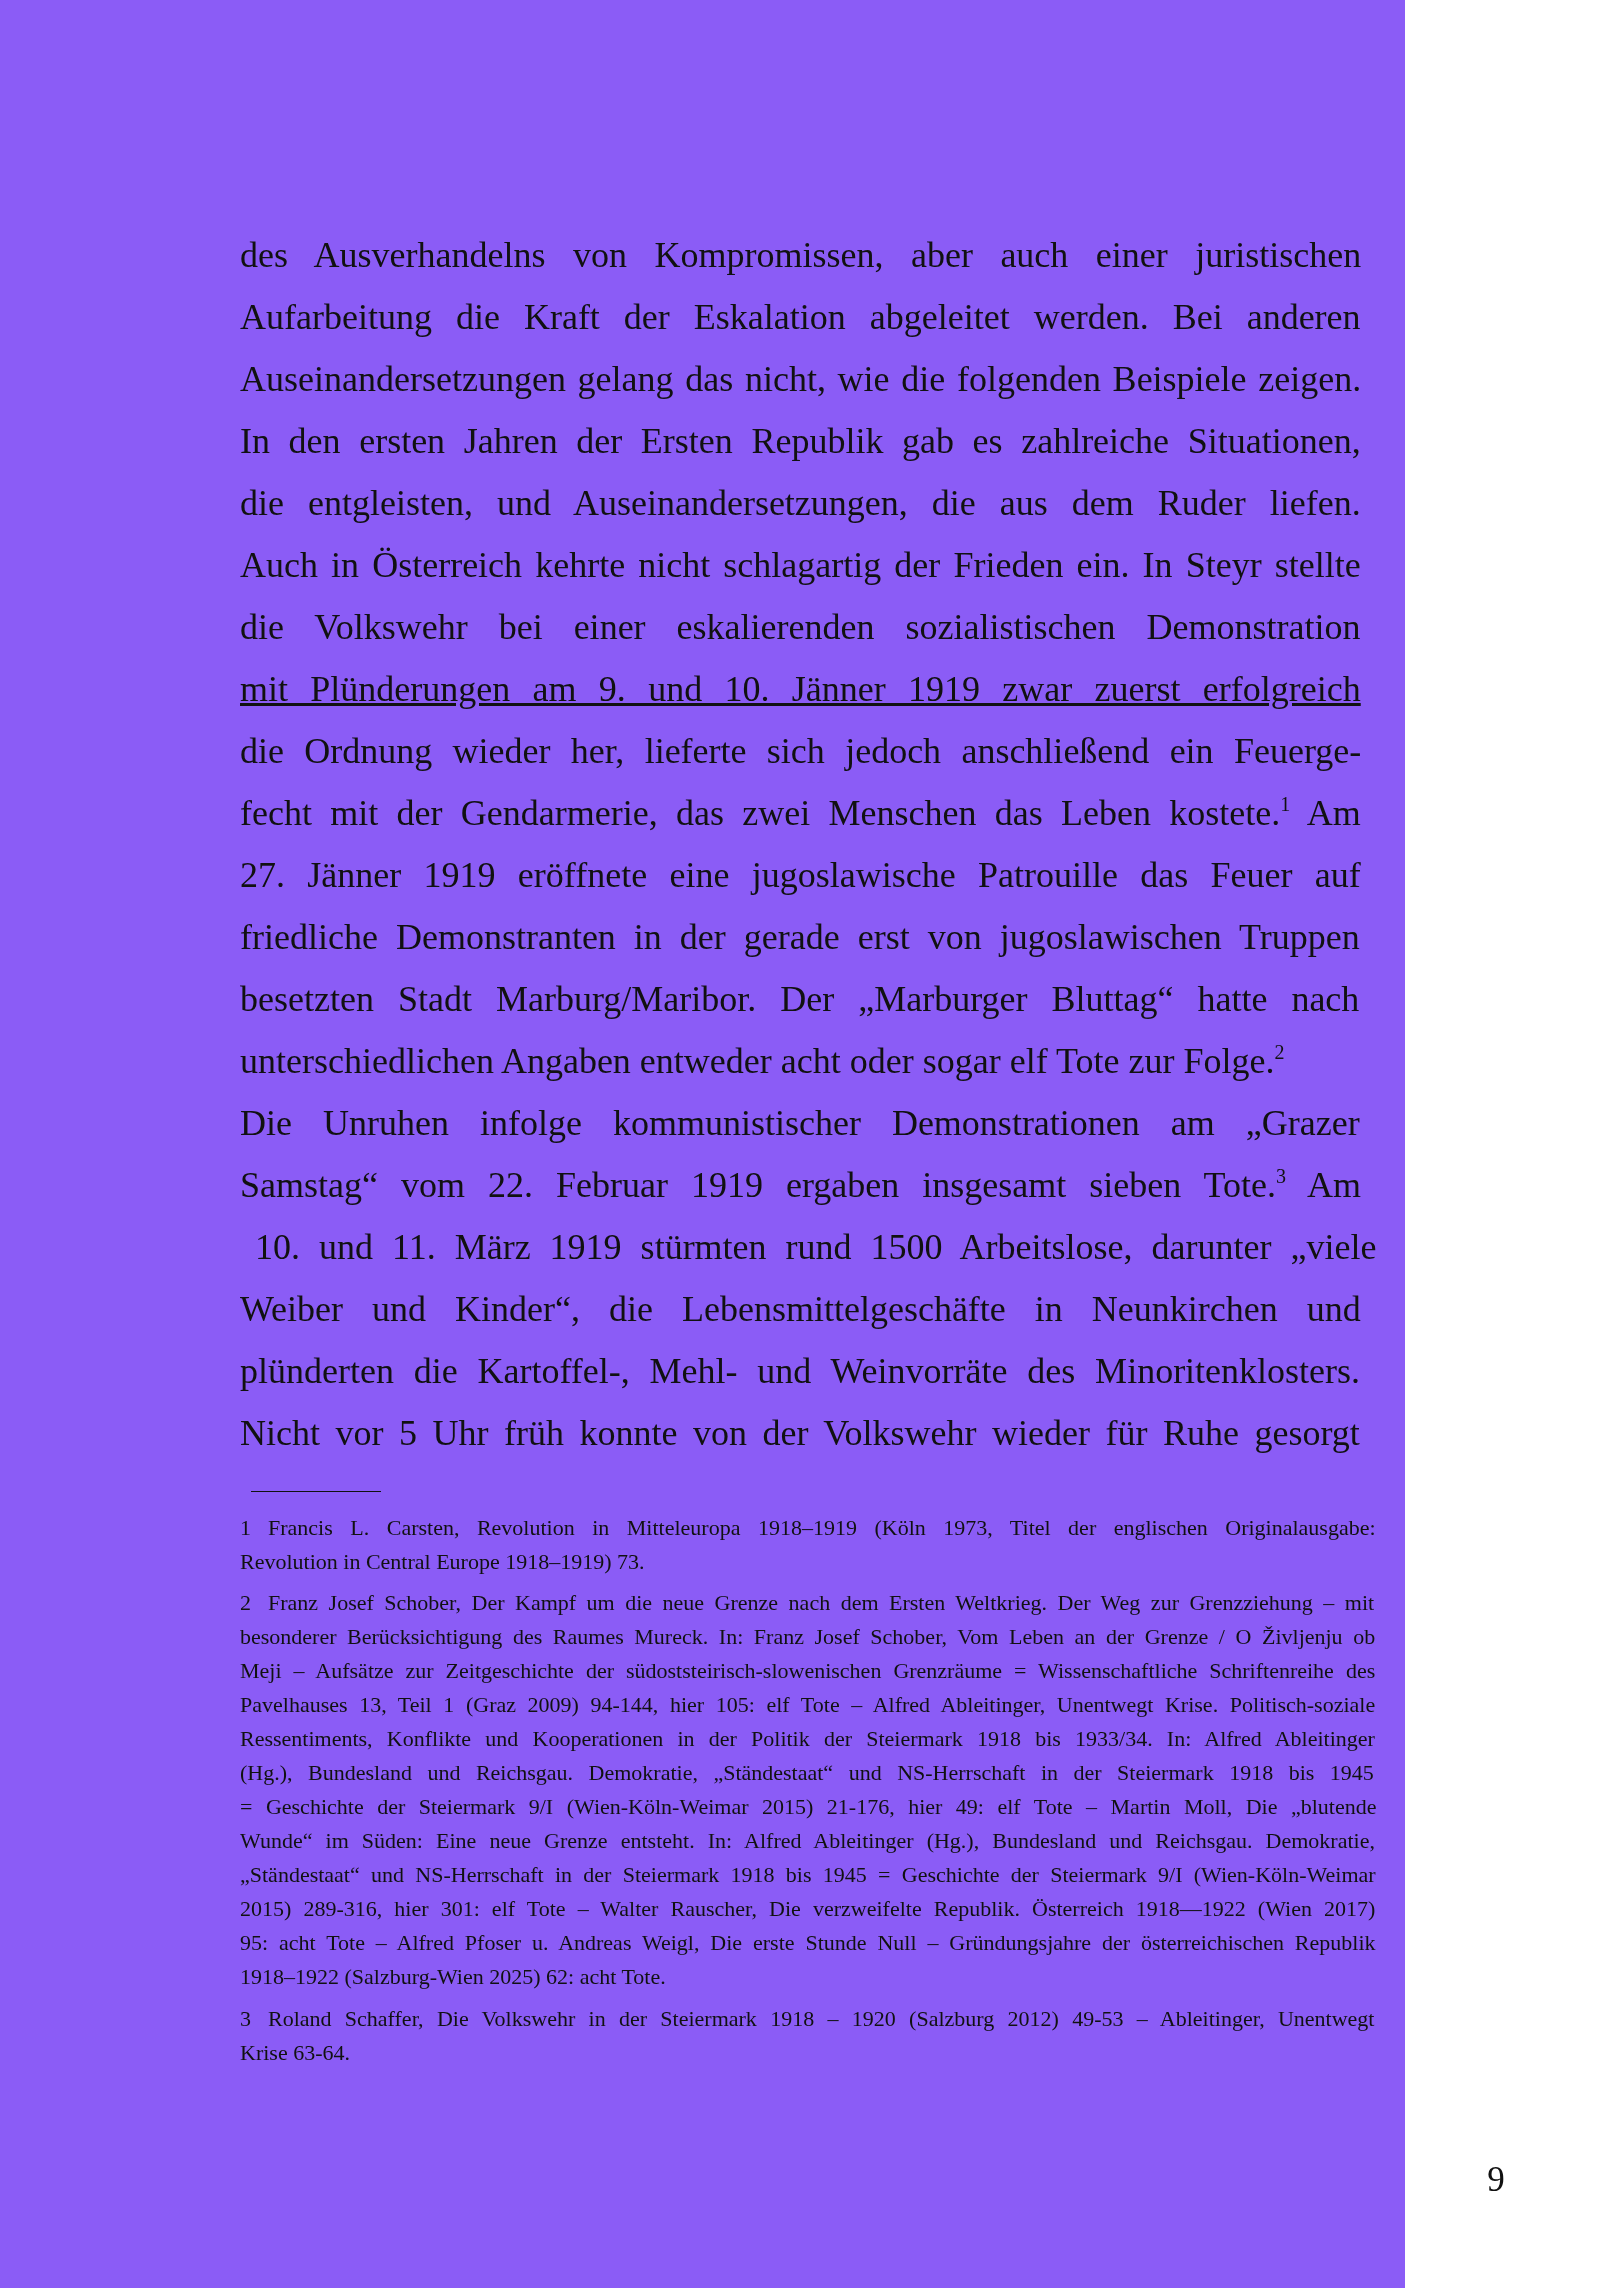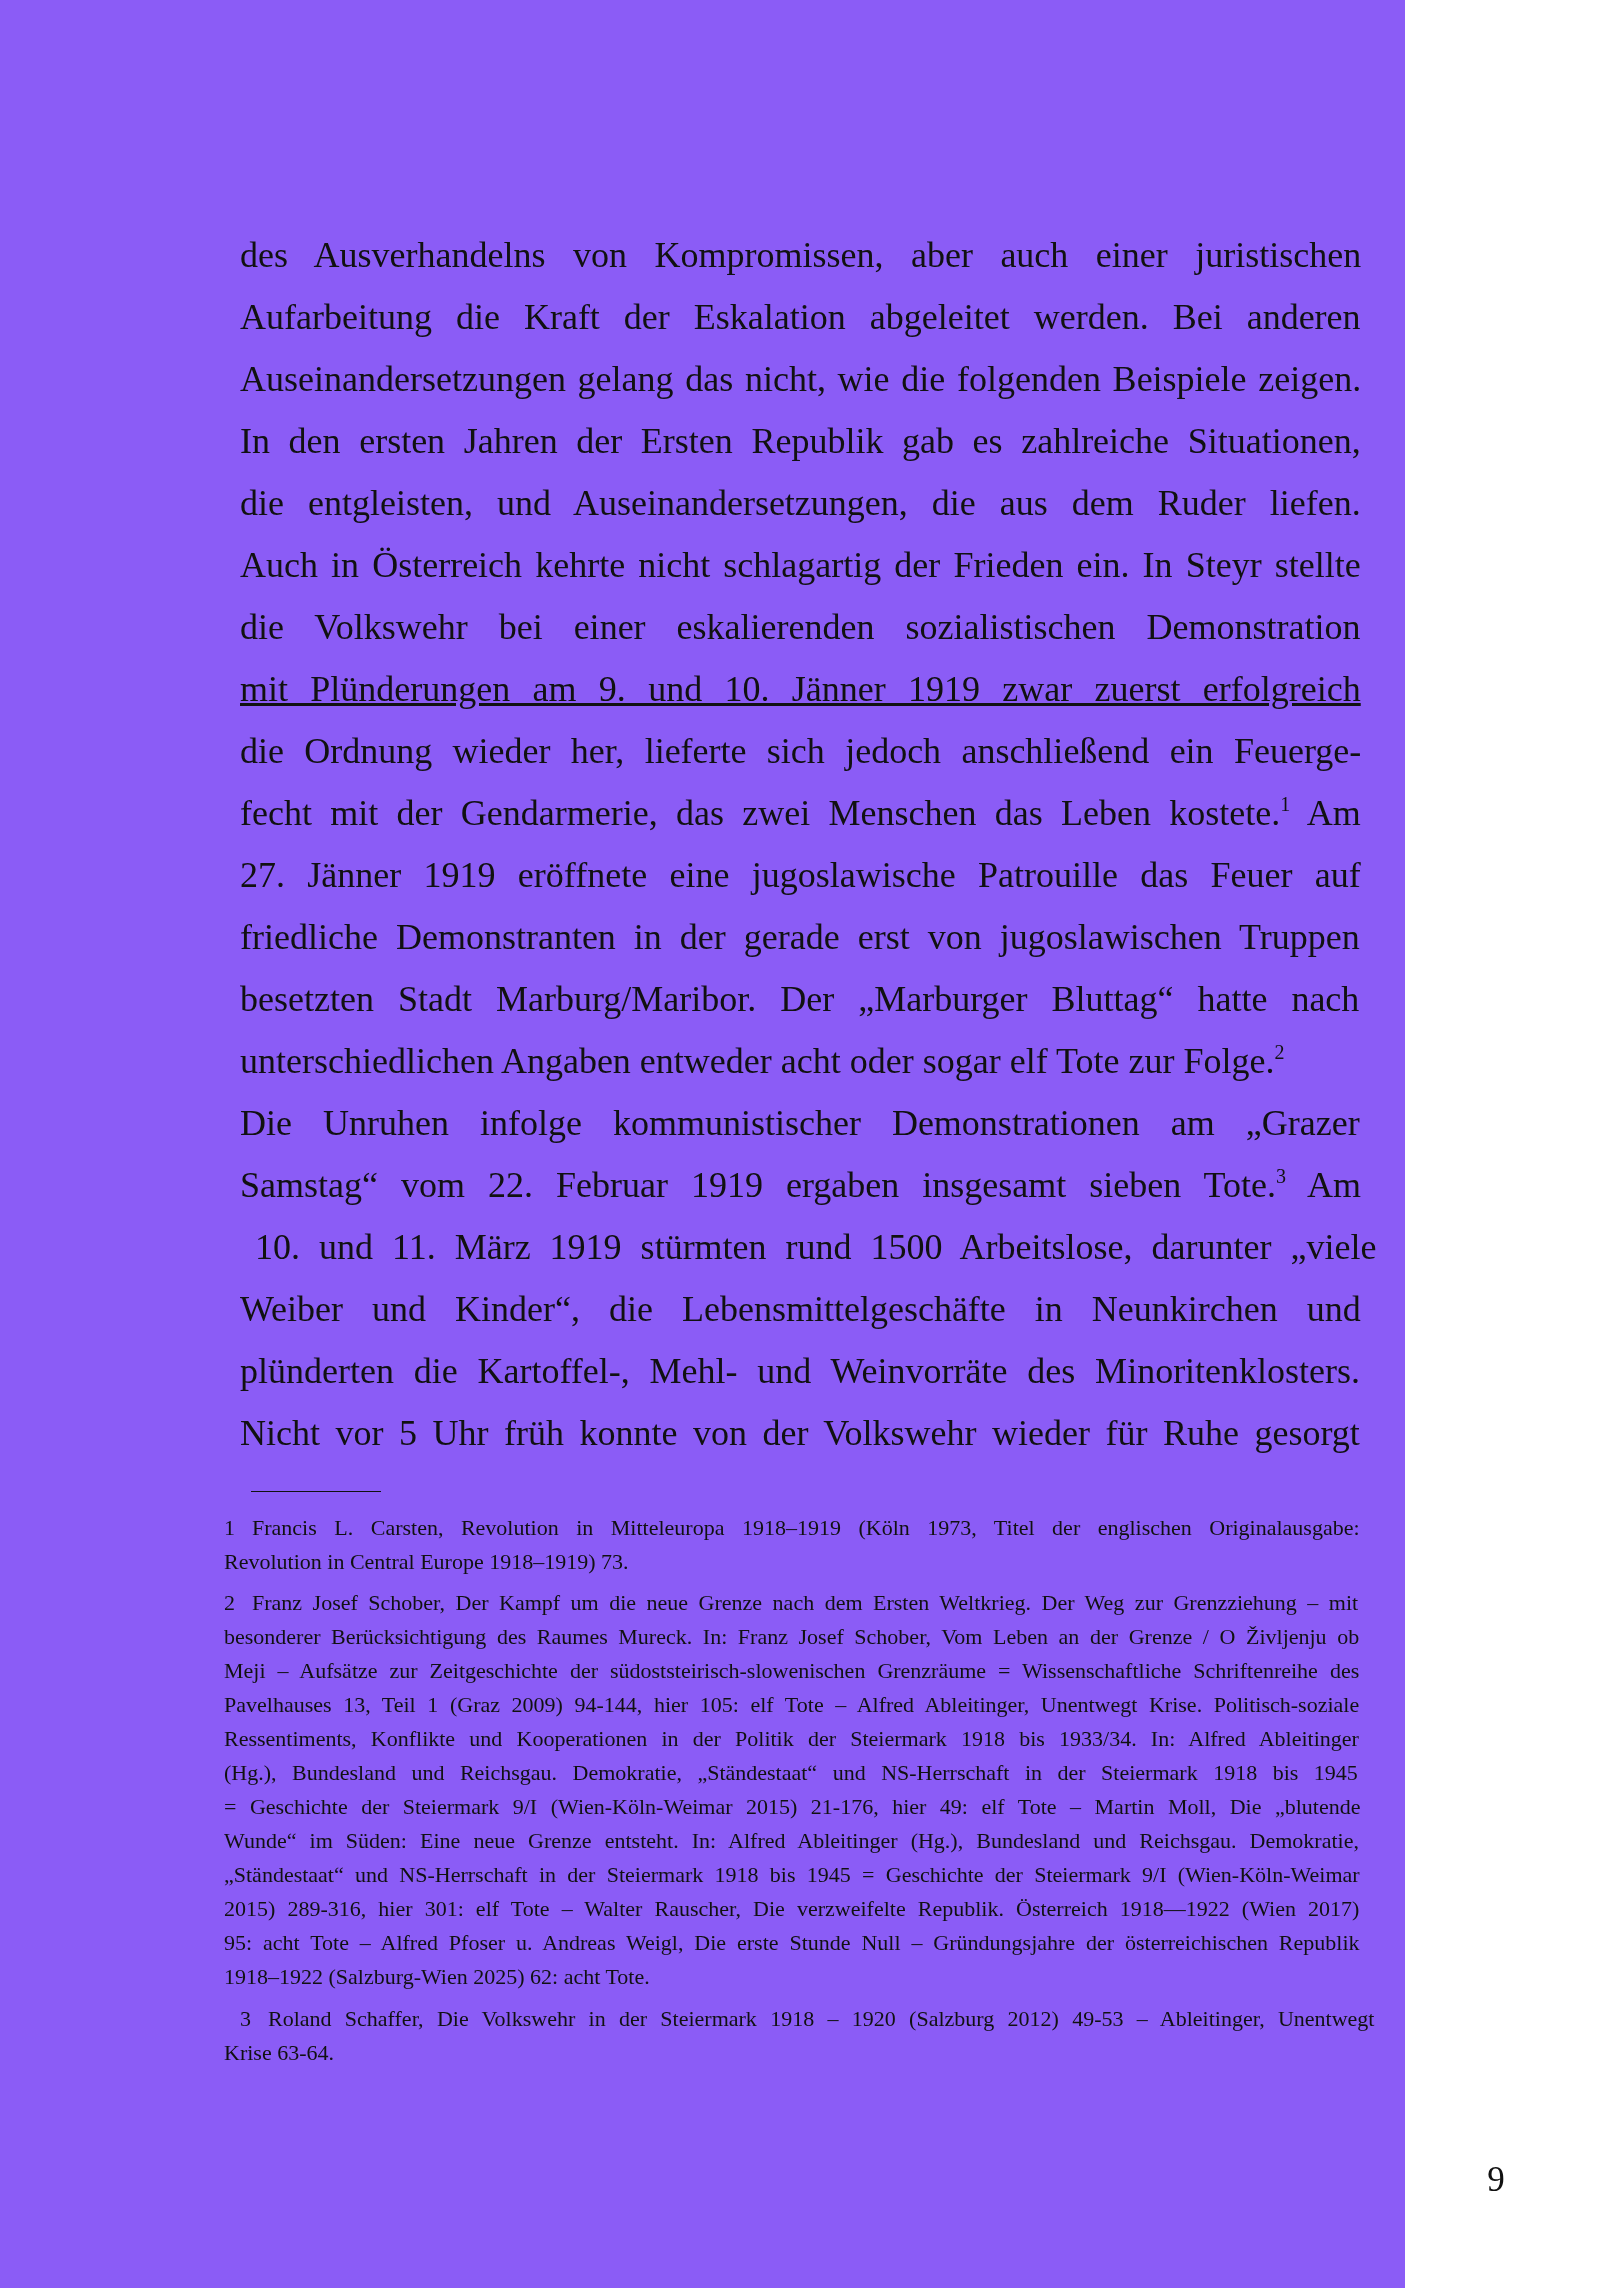--- a/index.html
+++ b/index.html
@@ -8,21 +8,21 @@
   .body-text {
     position: absolute; left: 240px; top: 224px; width: 1120px;
     font-family: "Liberation Serif", "DejaVu Serif", serif;
     font-size: 36px; line-height: 62px; margin: 0;
   }
   .line { display: block; white-space: nowrap; text-align: justify; text-align-last: justify; height: 62px; }
   .line.last { text-align-last: left; }
   sup.fnref { font-size: 20px; vertical-align: 14px; line-height: 0; }
   .rule { position: absolute; left: 251px; top: 1491px; width: 130px; height: 0; border-top: 1.8px solid #111; }
   .footnotes {
-    position: absolute; left: 224px; top: 1511px; width: 1120px;
+    position: absolute; left: 240px; top: 1511px; width: 1120px;
     font-family: "Liberation Serif", "DejaVu Serif", serif;
     font-size: 22px; line-height: 34px; color: #111;
   }
   .fn { margin: 0 0 7.4px 0; }
   .fn .fline { display: block; white-space: nowrap; text-align: justify; text-align-last: justify; height: 34px; }
   .fn .fline.last { text-align-last: left; }
   .fn-num { display: inline-block; width: 28px; }
   .page-number {
     position: absolute; left: 1482px; top: 2160px; width: 28px; text-align: center;
     font-family: "Liberation Serif", "DejaVu Serif", serif; font-size: 35px; color: #111;
@@ -71,20 +71,20 @@
       <span class="fline" style="display: block;"><span style="display: inline-block; white-space: nowrap; word-spacing: 8.7px;">Ressentiments, Konflikte und Kooperationen in der Politik der Steiermark 1918 bis 1933/34. In: Alfred Ableitinger</span></span>
       <span class="fline" style="display: block;"><span style="display: inline-block; white-space: nowrap; word-spacing: 10px;">(Hg.), Bundesland und Reichsgau. Demokratie, „Ständestaat“ und NS-Herrschaft in der Steiermark 1918 bis 1945</span></span>
       <span class="fline" style="display: block;"><span style="display: inline-block; white-space: nowrap; word-spacing: 8px;">= Geschichte der Steiermark 9/I (Wien-Köln-Weimar 2015) 21-176, hier 49: elf Tote – Martin Moll, Die „blutende</span></span>
       <span class="fline" style="display: block;"><span style="display: inline-block; white-space: nowrap; word-spacing: 7.6px;">Wunde“ im Süden: Eine neue Grenze entsteht. In: Alfred Ableitinger (Hg.), Bundesland und Reichsgau. Demokratie,</span></span>
       <span class="fline" style="display: block;"><span style="display: inline-block; white-space: nowrap; word-spacing: 5.8px;">„Ständestaat“ und NS-Herrschaft in der Steiermark 1918 bis 1945 = Geschichte der Steiermark 9/I (Wien-Köln-Weimar</span></span>
       <span class="fline" style="display: block;"><span style="display: inline-block; white-space: nowrap; word-spacing: 6.6px;">2015) 289-316, hier 301: elf Tote – Walter Rauscher, Die verzweifelte Republik. Österreich 1918—1922 (Wien 2017)</span></span>
       <span class="fline" style="display: block;"><span style="display: inline-block; white-space: nowrap; word-spacing: 5.4px;">95: acht Tote – Alfred Pfoser u. Andreas Weigl, Die erste Stunde Null – Gründungsjahre der österreichischen Republik</span></span>
       <span class="fline last" style="display: block;"><span style="display: inline-block; white-space: nowrap;">1918–1922 (Salzburg-Wien 2025) 62: acht Tote.</span></span>
     </div>
     <div class="fn">
-      <span class="fline" style="display: block;"><span style="display: inline-block; white-space: nowrap; word-spacing: 7.8px; margin-left: 16px;"><span class="fn-num">3</span><span>Roland Schaffer, Die Volkswehr in der Steiermark 1918 – 1920 (Salzburg 2012) 49-53 – Ableitinger, Unentwegt</span></span></span>
+      <span class="fline" style="display: block;"><span style="display: inline-block; white-space: nowrap; word-spacing: 7.8px;"><span class="fn-num">3</span><span>Roland Schaffer, Die Volkswehr in der Steiermark 1918 – 1920 (Salzburg 2012) 49-53 – Ableitinger, Unentwegt</span></span></span>
       <span class="fline last" style="display: block;"><span style="display: inline-block; white-space: nowrap;">Krise 63-64.</span></span>
     </div>
   </div>
 
   <div class="page-number">9</div>
 </div>
 
 
 </body></html>

